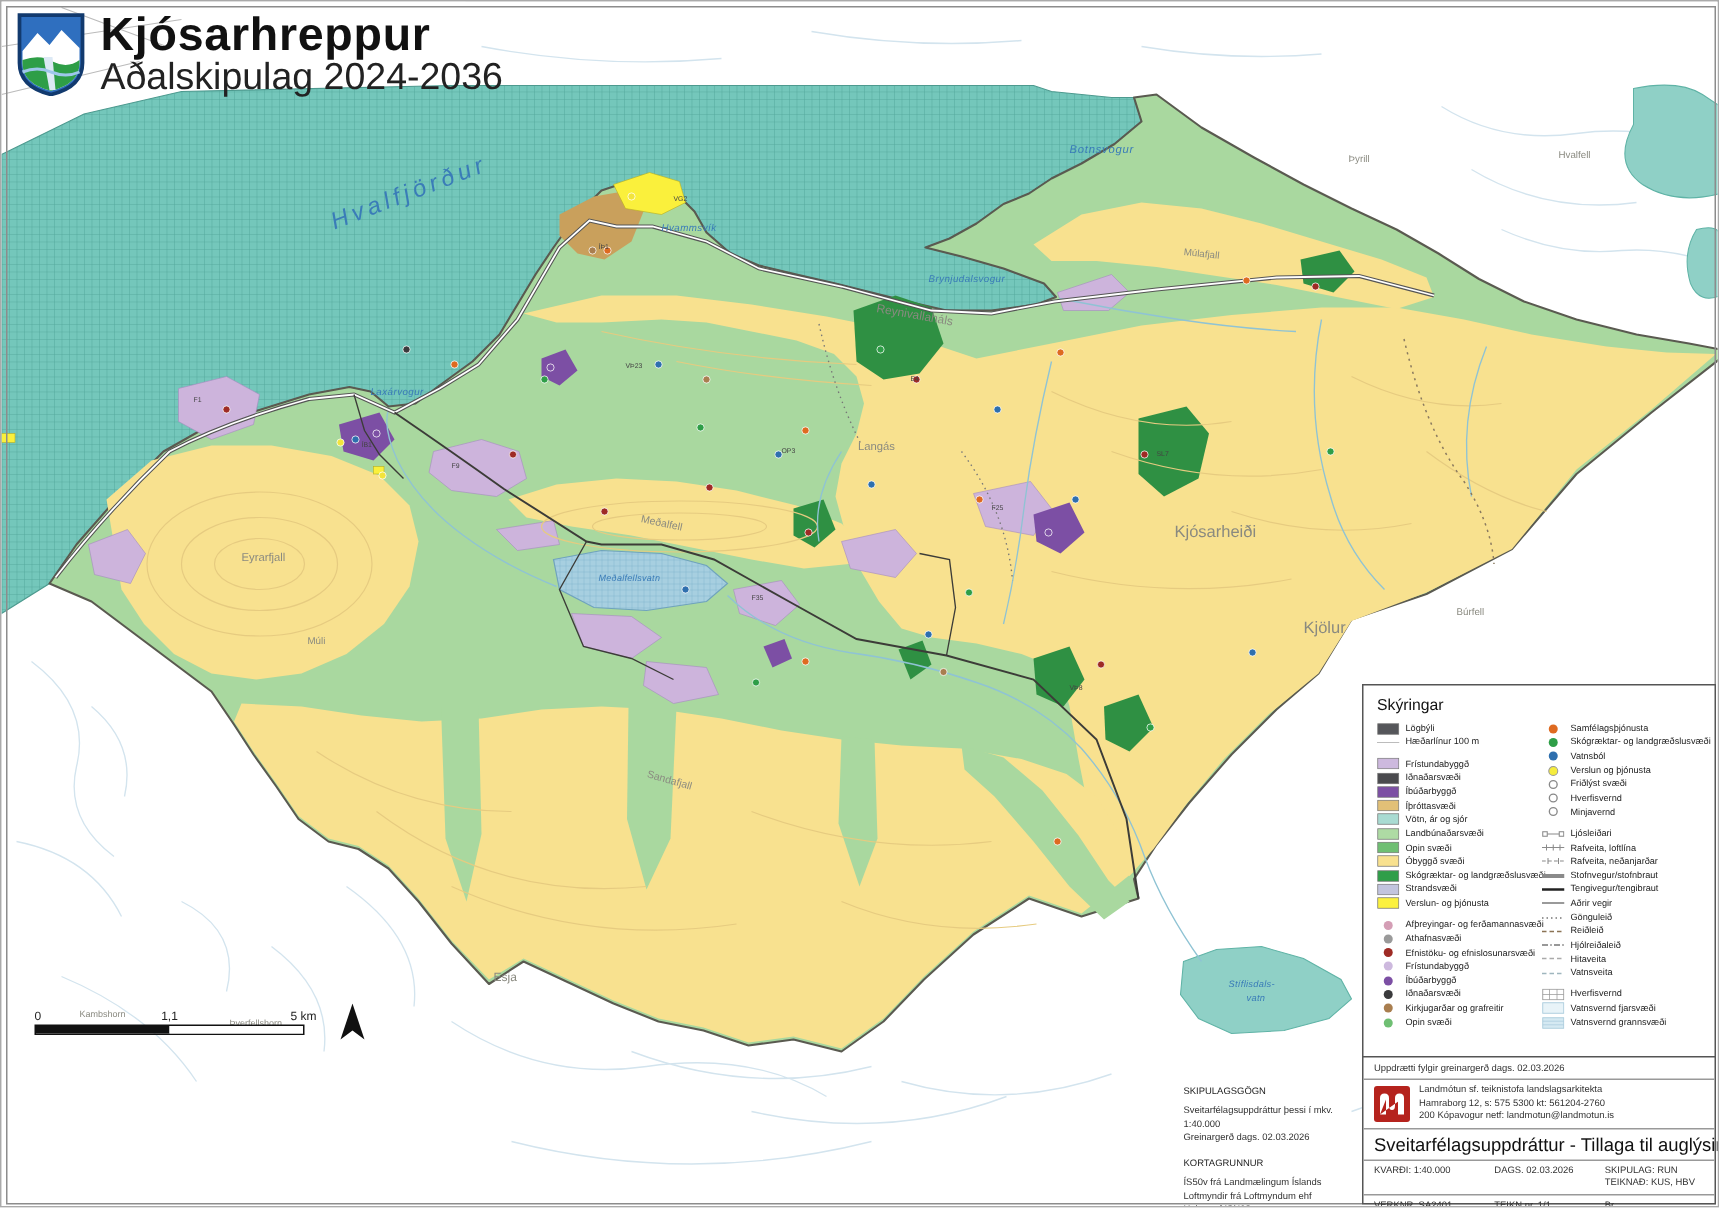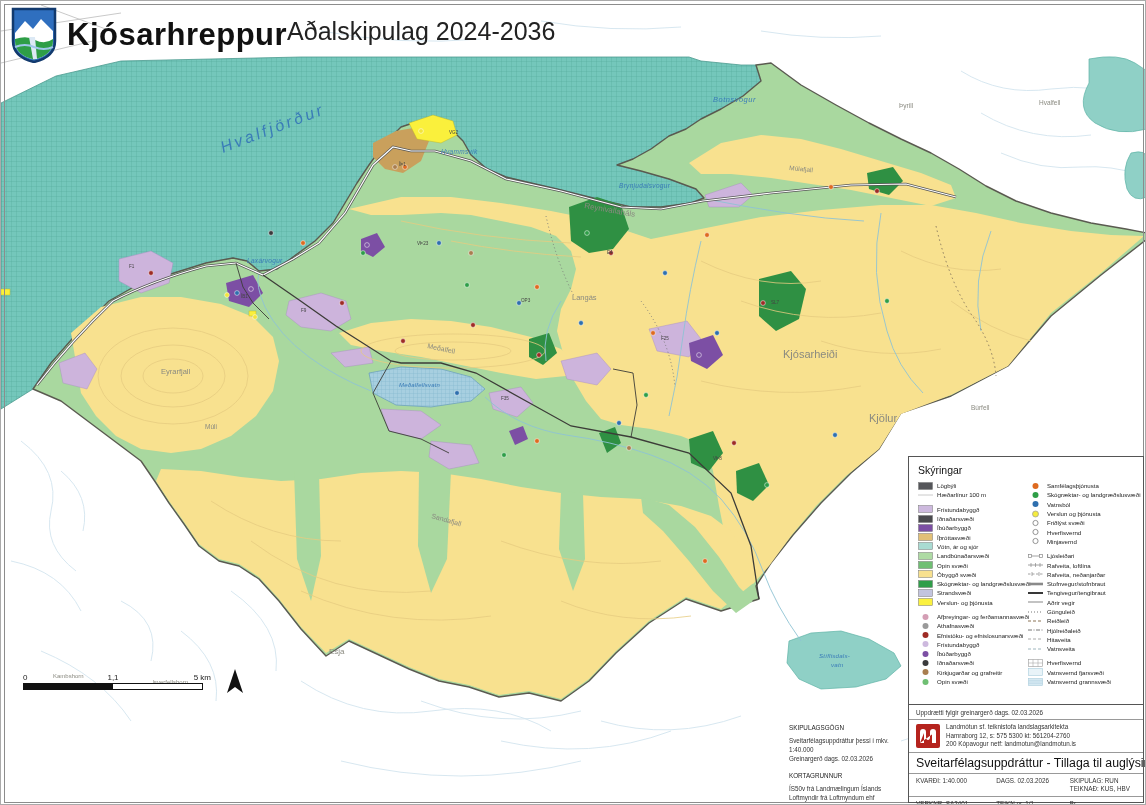--- a/index.html
+++ b/index.html
@@ -2,21 +2,21 @@
 <html><head>
 <meta charset="utf-8">
 <style>
   html,body{margin:0;padding:0;background:#e8e8e8;}
   #page{position:relative;width:1146px;height:805px;background:#ffffff;overflow:hidden;
         font-family:"Liberation Sans","DejaVu Sans",sans-serif;border:1px solid #aaa;box-sizing:border-box;}
   #map-svg{position:absolute;left:0;top:0;width:1146px;height:805px;}
   
   #header{position:absolute;left:10px;top:6px;display:flex;align-items:center;gap:10px;z-index:5;}
   #crest{width:46px;height:56px;}
-  #titles{display:flex;flex-direction:row;line-height:1.02;}
+  #titles{display:flex;flex-direction:column;line-height:1.02;}
   #main-title{font-size:31px;font-weight:bold;color:#111;letter-spacing:.5px;}
   #sub-title{font-size:25px;color:#222;}
   
   #legend{position:absolute;left:907px;top:455px;width:236px;height:303px;background:#fff;
           border:1px solid #555;box-sizing:border-box;padding:7px 8px 4px 9px;z-index:6;}
   #legend-title{font-size:10.5px;color:#111;margin-bottom:5px;}
   #legend-cols{display:flex;gap:6px;}
   .lcol{display:flex;flex-direction:column;}
   #legend-col-left{width:104px;}
   #legend-col-right{width:118px;}

